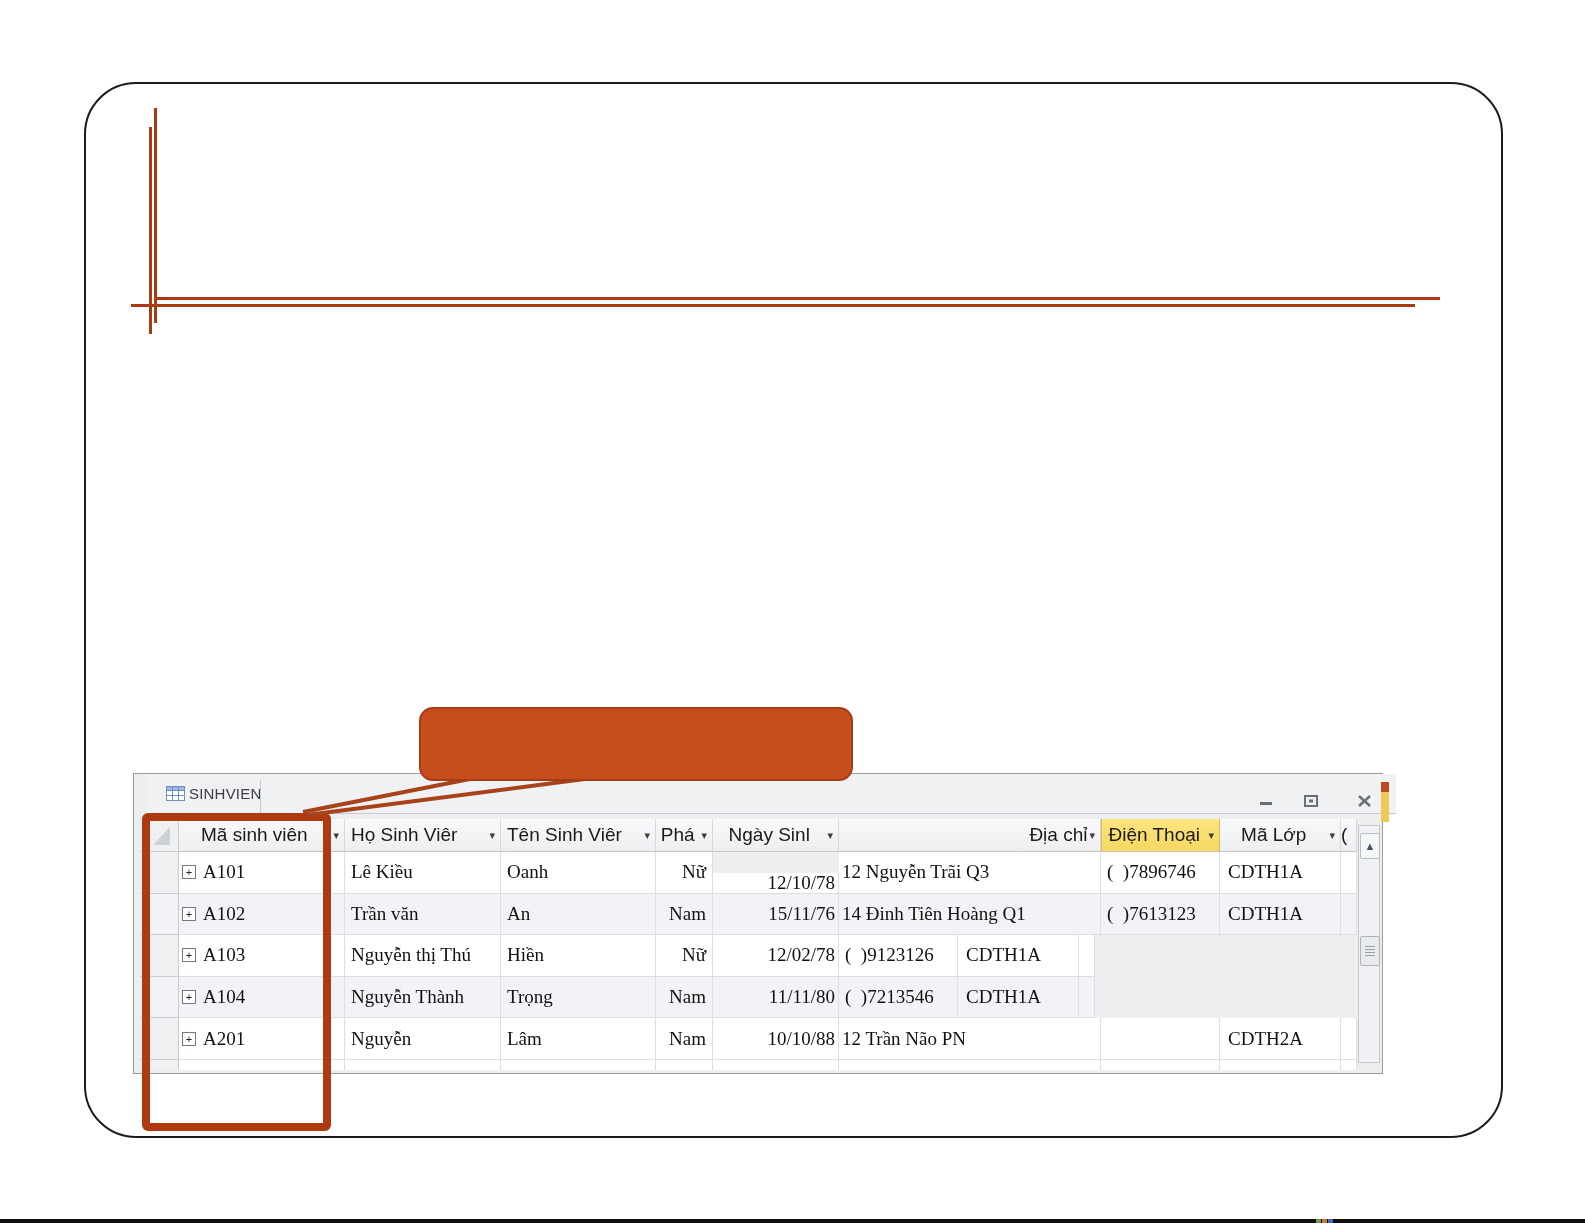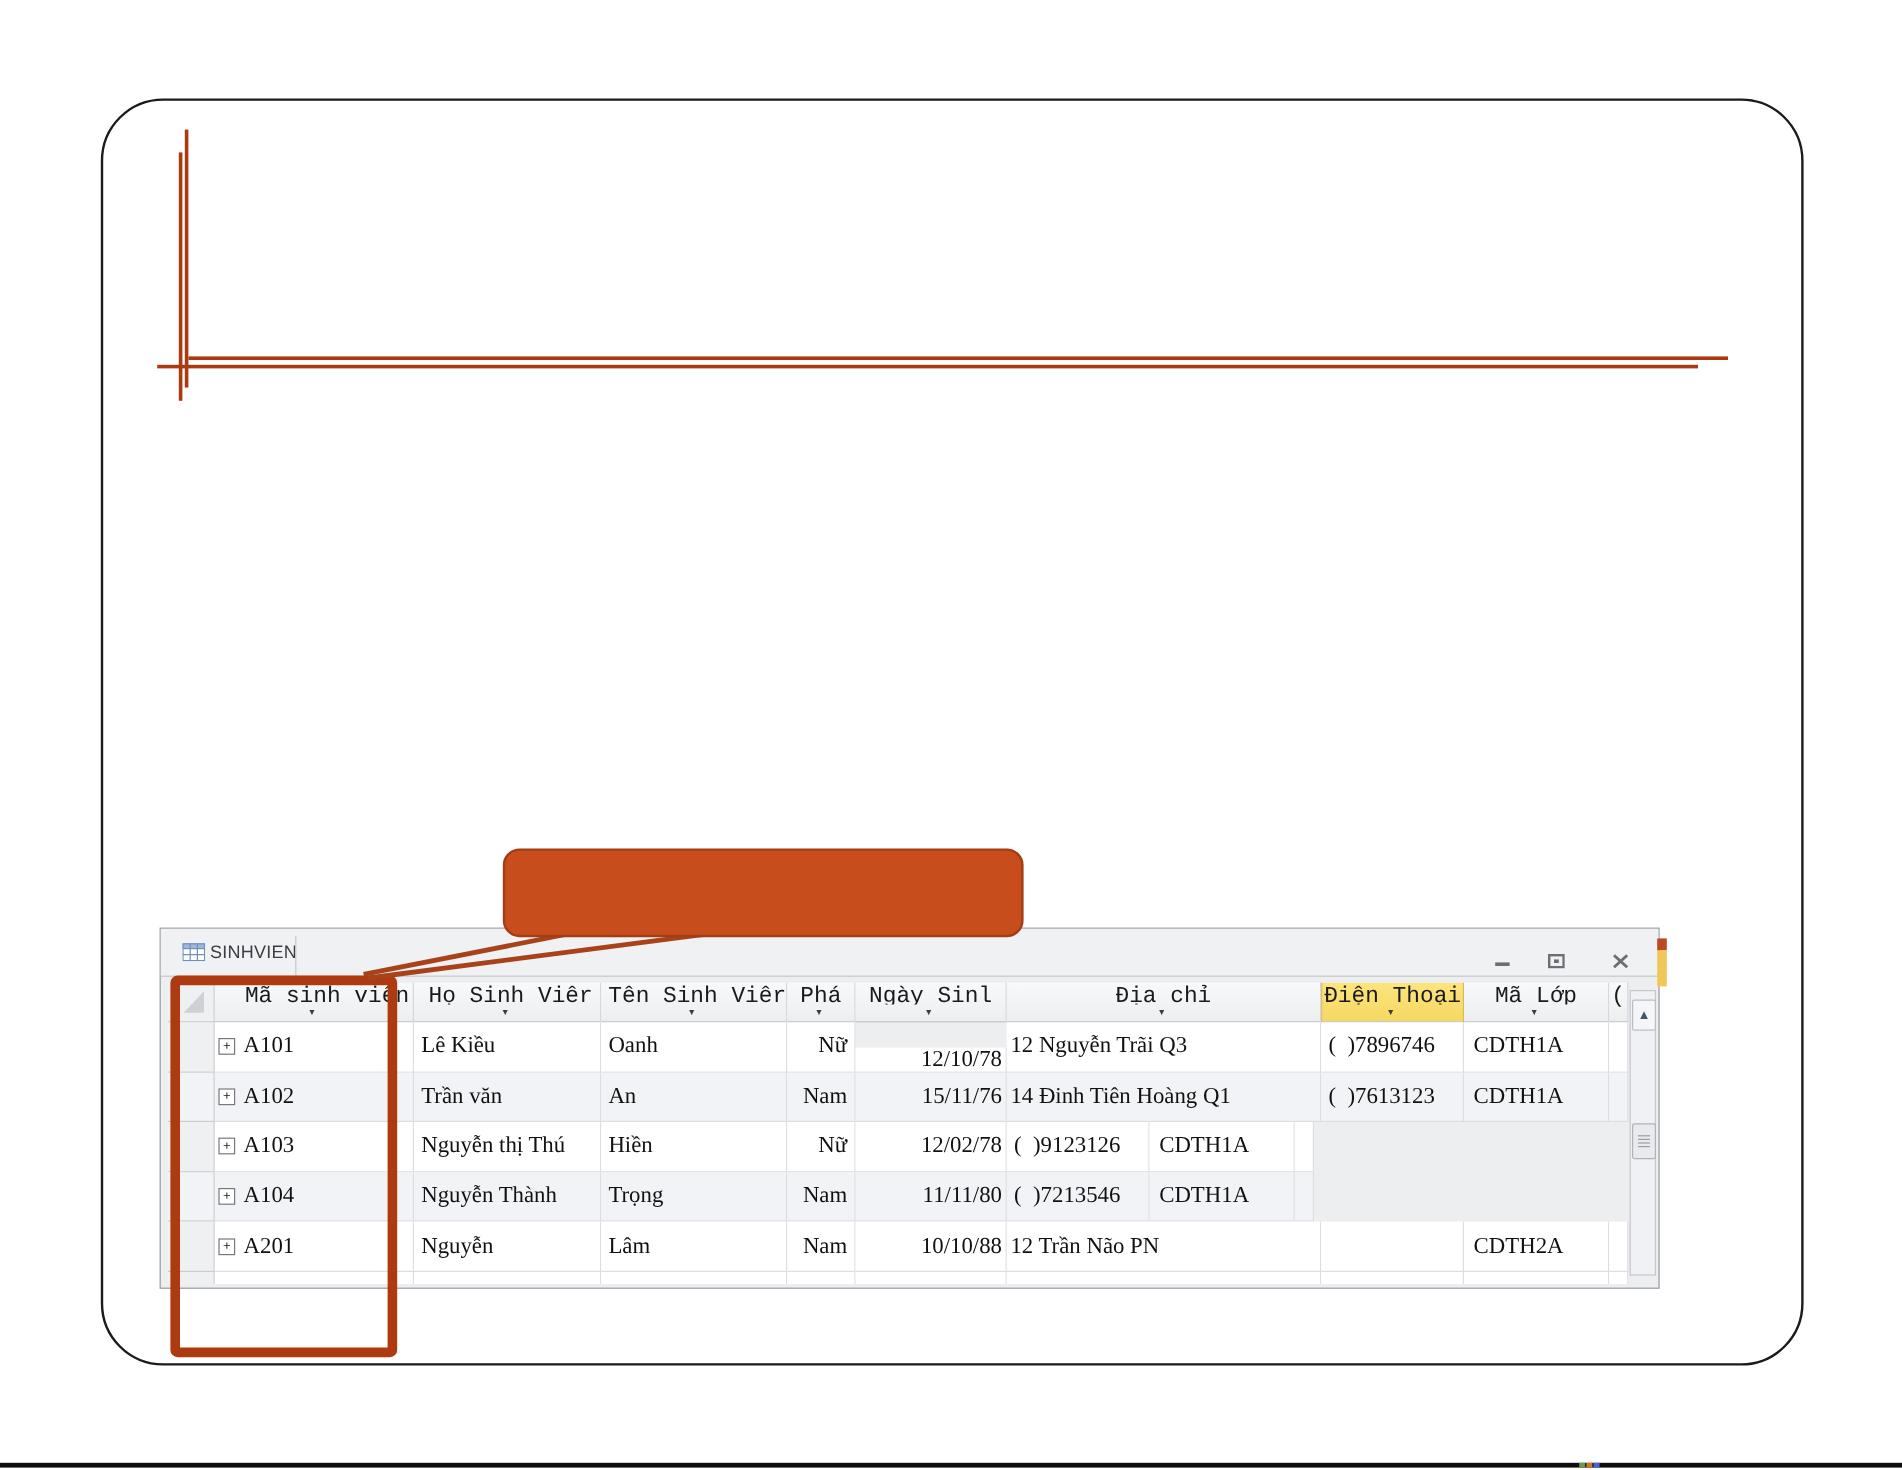--- a/index.html
+++ b/index.html
@@ -12,37 +12,37 @@
 
   
   .decor{background:#ac3a10;}
   #vline-a{left:154px;top:108px;width:3px;height:215px;}
   #vline-b{left:149px;top:127px;width:3px;height:207px;}
   #hline-a{left:157px;top:297px;width:1283px;height:3px;}
   #hline-b{left:131px;top:304px;width:1284px;height:3px;}
 
   
   #access-window{left:133px;top:773px;width:1248px;height:299px;background:#edeef0;border:1px solid #989ca3;}
-  #tab-bar{left:0;top:0;width:100%;height:39px;background:#f0f1f3;border-bottom:1px solid #c6c9cd;}
+  #tab-bar{left:14px;top:0;width:100%;height:39px;background:#f0f1f3;border-bottom:1px solid #c6c9cd;}
   #tab-sep{left:112px;top:6px;width:1px;height:33px;background:#c6c9cd;}
   #tab-title{left:41px;top:11px;font-size:15px;color:#3b3e44;letter-spacing:.2px;}
   #table-icon{left:18px;top:12px;}
   .ctrl{top:18px;width:26px;height:18px;display:flex;align-items:center;justify-content:center;}
 
   
   #edge-sliver-red{left:1381px;top:782px;width:8px;height:10px;background:#bb4a20;}
   #edge-sliver-yellow{left:1381px;top:792px;width:8px;height:30px;background:#f0c85a;}
 
   
   #grid{left:6px;top:45px;}
   .hrow{display:flex;height:33px;}
   .hcell{box-sizing:border-box;height:33px;display:flex;align-items:center;
          background:linear-gradient(#f8f9fa,#eceef0);
          border-right:1px solid #d6d8db;border-bottom:1px solid #c2c4c8;
-         font-family:Liberation Mono, monospace;font-size:19px;color:#1a1a1a;overflow:hidden;flex-direction:column;}
+         font-family:Liberation Sans, sans-serif;font-size:19px;color:#1a1a1a;overflow:hidden;}
   .hcell .lbl{flex:1;white-space:nowrap;overflow:hidden;}
   .hcell .arr{font-size:11px;color:#3c3c3c;margin:0 5px 0 2px;flex:none;}
   .hcell.yellow{background:linear-gradient(#fce47f,#f6d861);border-right:1px solid #d9bb4e;border-left:1px solid #d9bb4e;}
   .drow{display:flex;height:41.6px;}
   .dcell{box-sizing:border-box;display:flex;align-items:center;
          border-right:1px solid #dcdee1;border-bottom:1px solid #dcdee1;
          font-family:"Liberation Serif", serif;font-size:19px;color:#111;
          white-space:pre;overflow:hidden;background:#fff;}
   .drow.stripe .dcell{background:#f2f3f6;}
   .dcell.sel, .hcell.sel{background:#eff0f2;border-right:1px solid #c9cbce;border-bottom:1px solid #c9cbce;}
@@ -128,21 +128,21 @@
         </div>
         <div class="hcell" style="width: 57px;">
           <span class="lbl" style="text-align: center;">Phá</span>
           <span class="arr">▾</span>
         </div>
         <div class="hcell" style="width: 126px;">
           <span class="lbl" style="text-align: center;">Ngày Sinl</span>
           <span class="arr">▾</span>
         </div>
         <div class="hcell" style="width: 262px;">
-          <span class="lbl" style="text-align: left;">Địa chỉ</span>
+          <span class="lbl" style="text-align: right;">Địa chỉ</span>
           <span class="arr">▾</span>
         </div>
         <div class="hcell yellow" style="width: 119px;">
           <span class="lbl" style="text-align: center;">Điện Thoại</span>
           <span class="arr">▾</span>
         </div>
         <div class="hcell" style="width: 121px;">
           <span class="lbl" style="text-align: center;">Mã Lớp</span>
           <span class="arr">▾</span>
         </div>

